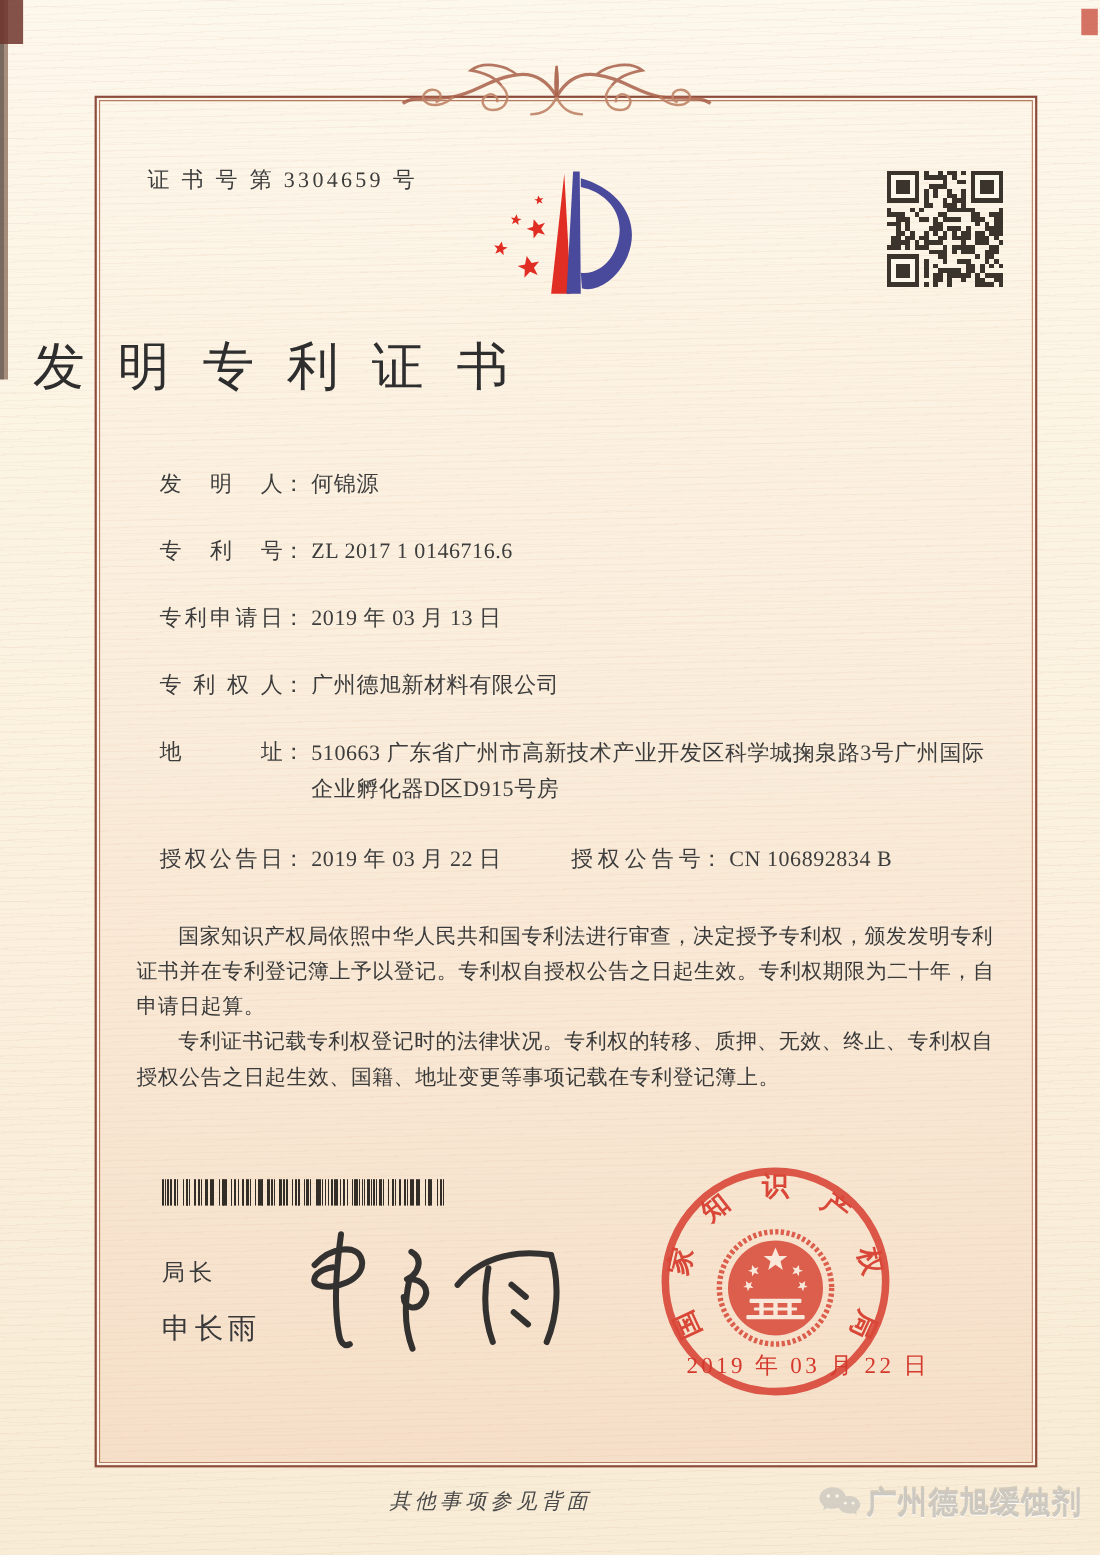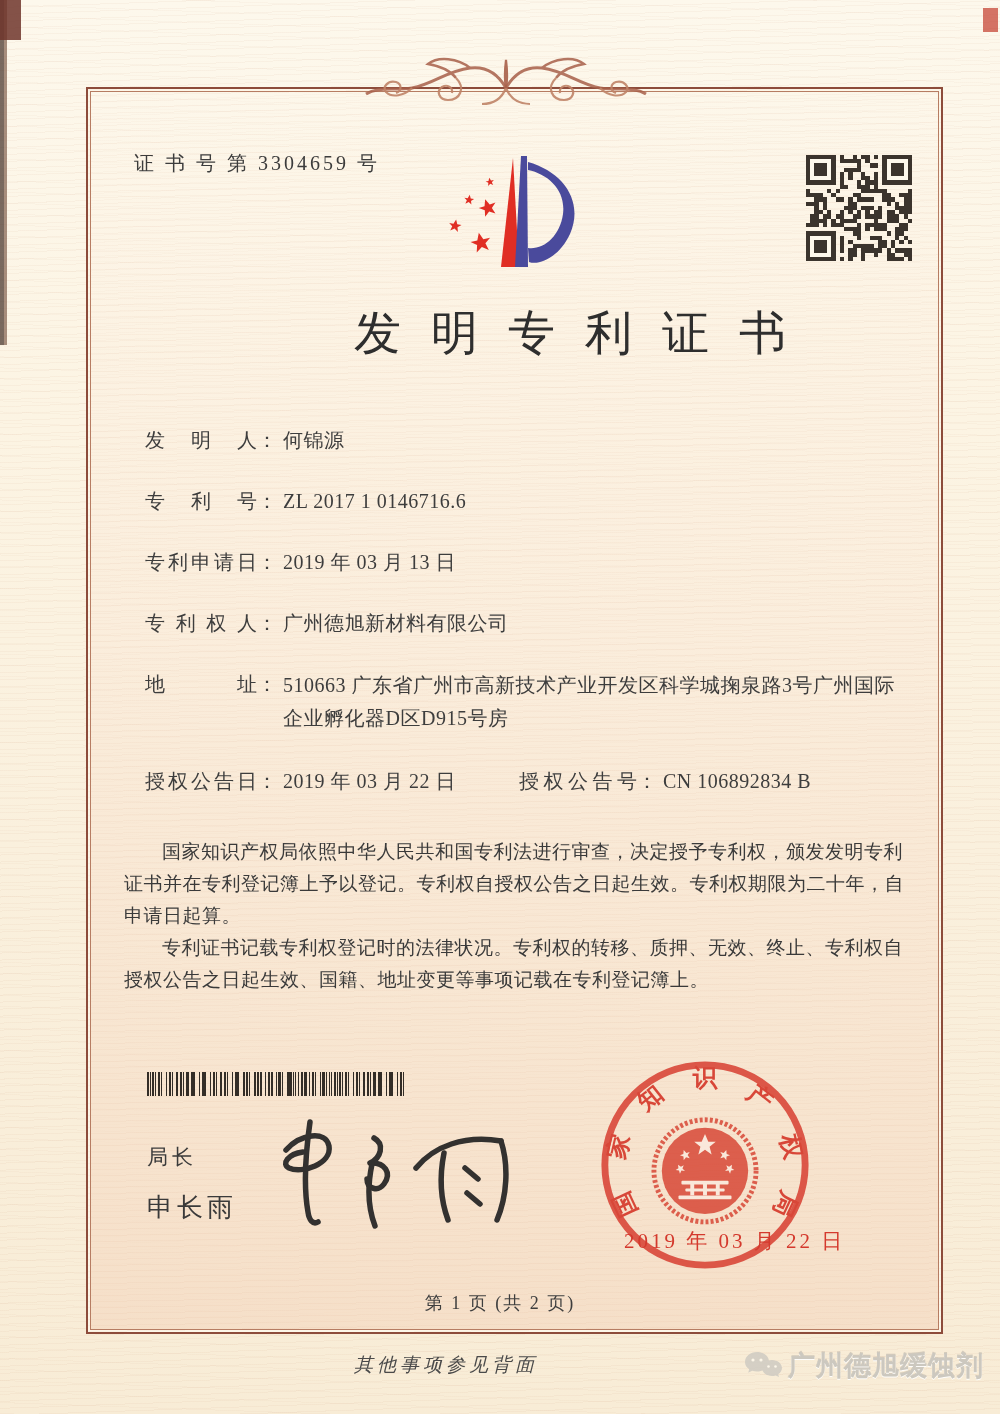--- a/index.html
+++ b/index.html
@@ -35,21 +35,21 @@
     background:linear-gradient(90deg,#4d3a31 0 4px,#8a6a58 4px 7px,transparent 7px);opacity:.75;}
   .artifact-corner-tl{position:absolute;left:0;top:0;width:21px;height:40px;background:#6e352c;opacity:.85;}
   .artifact-corner-tr{position:absolute;left:983px;top:8px;width:15px;height:24px;background:#c23a2b;opacity:.7;}
 
   .cert-number{position:absolute;left:134px;top:150px;font-size:20px;color:#3c3c3c;letter-spacing:3px;text-align:center;}
 
   .logo{position:absolute;left:424px;top:146px;width:164px;height:148px;}
   .qr{position:absolute;left:806px;top:155px;width:106px;height:106px;}
 
   .title{
-    position:absolute;left:0;top:302px;width:816px;text-align:right;
+    position:absolute;left:0;top:302px;width:816px;text-align:left;
     font-size:47px;color:#2e2e2e;letter-spacing:30px;padding-left:30px;box-sizing:border-box;
     font-weight:500;
   }
 
   .fields{position:absolute;left:145px;top:425px;width:760px;font-size:20px;color:#3d3d3d;}
   .f-row{position:relative;margin-bottom:31px;line-height:30px;}
   .f-label{display:inline-block;width:112px;text-align:justify;text-align-last:justify;vertical-align:top;}
   .f-colon{display:inline-block;margin-right:6px;vertical-align:top;}
   .f-value{display:inline-block;vertical-align:top;letter-spacing:.5px;}
   .f-row.addr .f-value{width:620px;line-height:33px;}
@@ -440,21 +440,20 @@
   <text x="35.68276146299469" y="148.65469746273735" transform="rotate(-115 35.68276146299469 148.65469746273735)" class="seal-char">国</text>
       <text x="30.210320612454453" y="95.08949859911988" transform="rotate(-76.66666666666666 30.210320612454453 95.08949859911988)" class="seal-char">家</text>
       <text x="59.14068971600268" y="49.67791547659478" transform="rotate(-38.33333333333333 59.14068971600268 49.67791547659478)" class="seal-char">知</text>
       <text x="110" y="32" transform="rotate(0 110 32)" class="seal-char">识</text>
       <text x="160.85931028399733" y="49.677915476594805" transform="rotate(38.33333333333334 160.85931028399733 49.677915476594805)" class="seal-char">产</text>
       <text x="189.78967938754556" y="95.08949859911993" transform="rotate(76.66666666666669 189.78967938754556 95.08949859911993)" class="seal-char">权</text>
       <text x="184.31723853700532" y="148.65469746273735" transform="rotate(115 184.31723853700532 148.65469746273735)" class="seal-char">局</text>
     </svg>
   <div class="seal-date">2019 年 03 月 22 日</div>
 
-  <div class="page-footer">第 1 页 (共 2 页)</div>
   <div class="back-note">其他事项参见背面</div>
 
   <div class="watermark">
     <svg class="wm-icon" viewBox="0 0 38 32">
       <g fill="#cfcbc2">
         <path d="M13,2 C6,2 1,6.5 1,12 C1,15 2.6,17.6 5.2,19.3 L4.2,22.8 L8.2,20.8 C9.6,21.3 11.2,21.6 13,21.6 C20,21.6 25,17 25,11.8 C25,6.5 20,2 13,2 Z"></path>
         <path d="M28,10 C22.5,10 18,13.6 18,18 C18,22.4 22.5,26 28,26 C29.3,26 30.6,25.8 31.7,25.4 L35,27 L34.2,24.2 C36.5,22.7 38,20.5 38,18 C38,13.6 33.5,10 28,10 Z"></path>
       </g>
       <g fill="#fdf8ec">
         <circle cx="9" cy="10" r="1.6"></circle>

